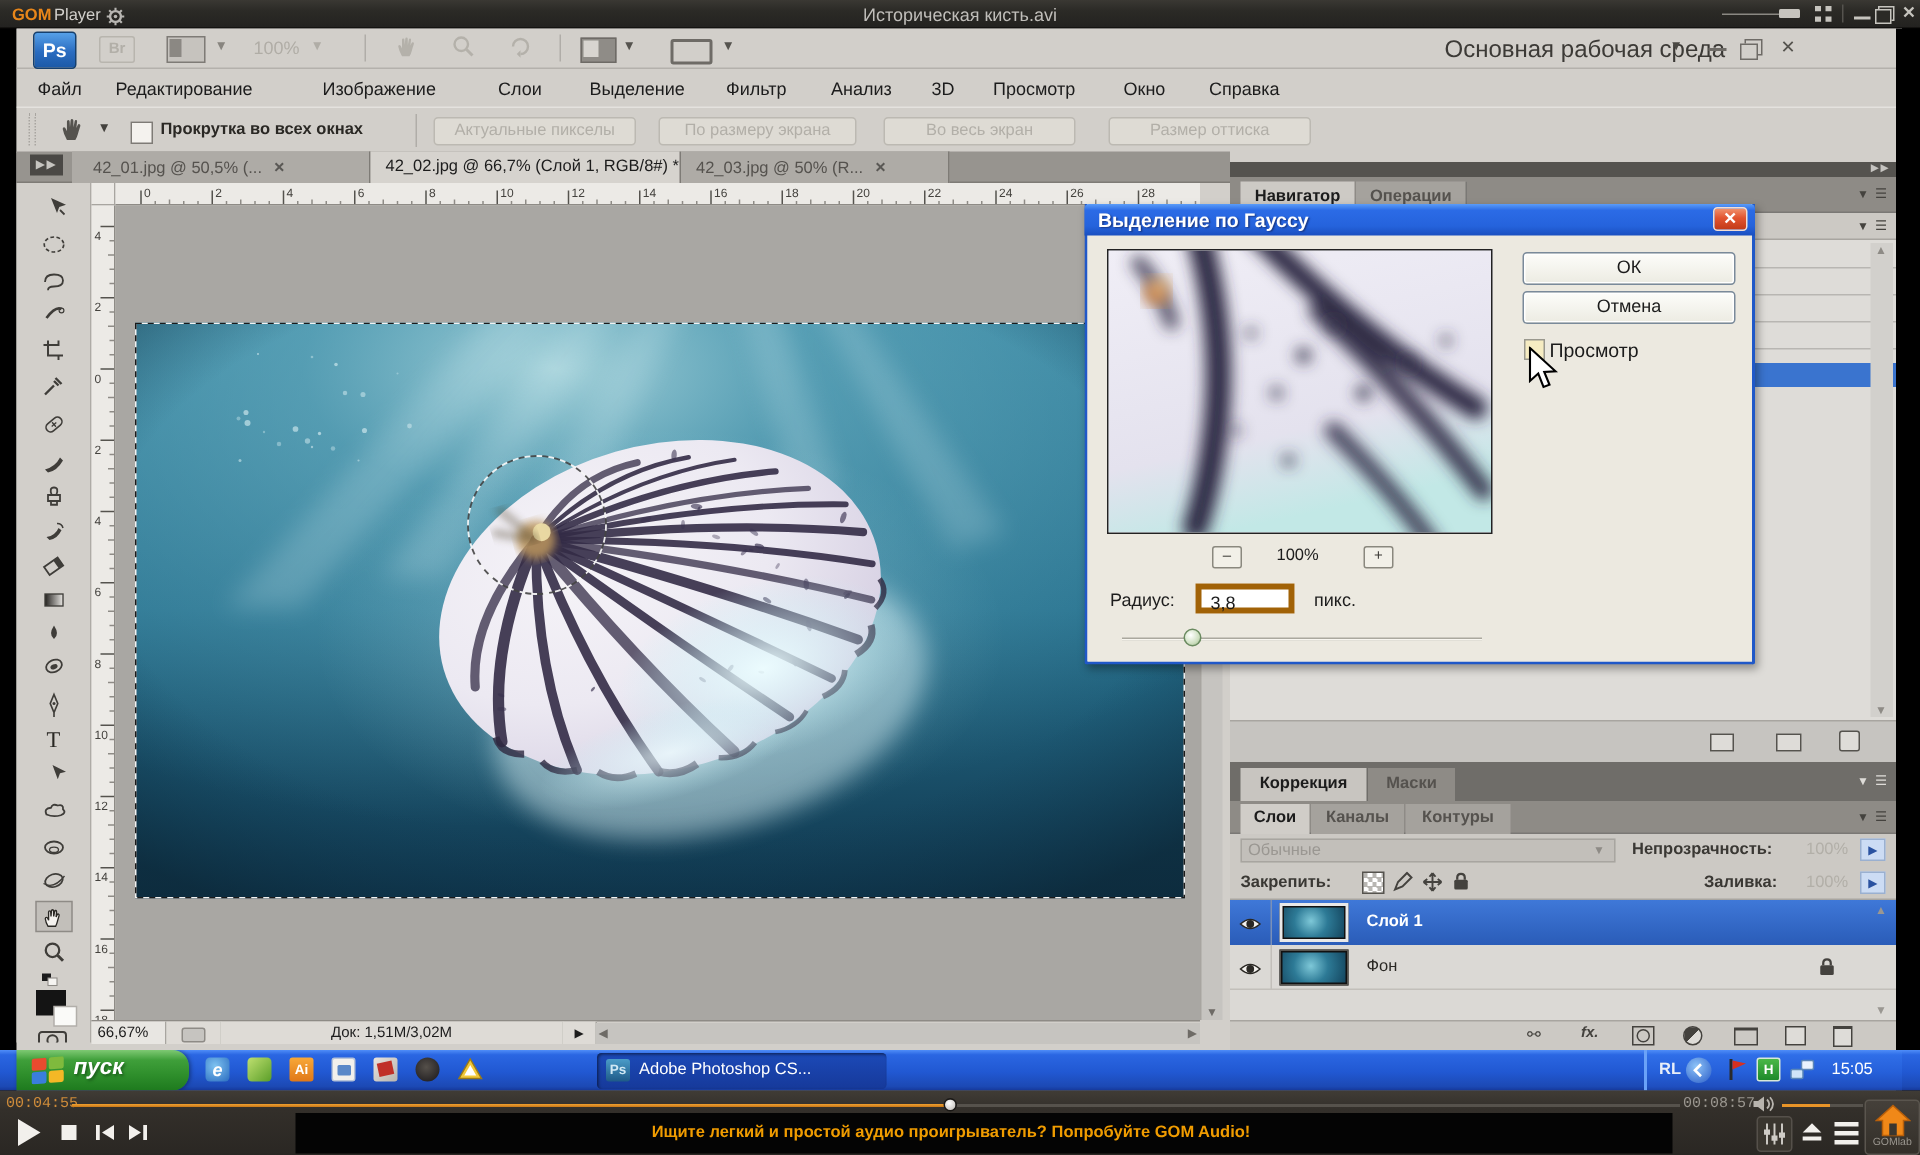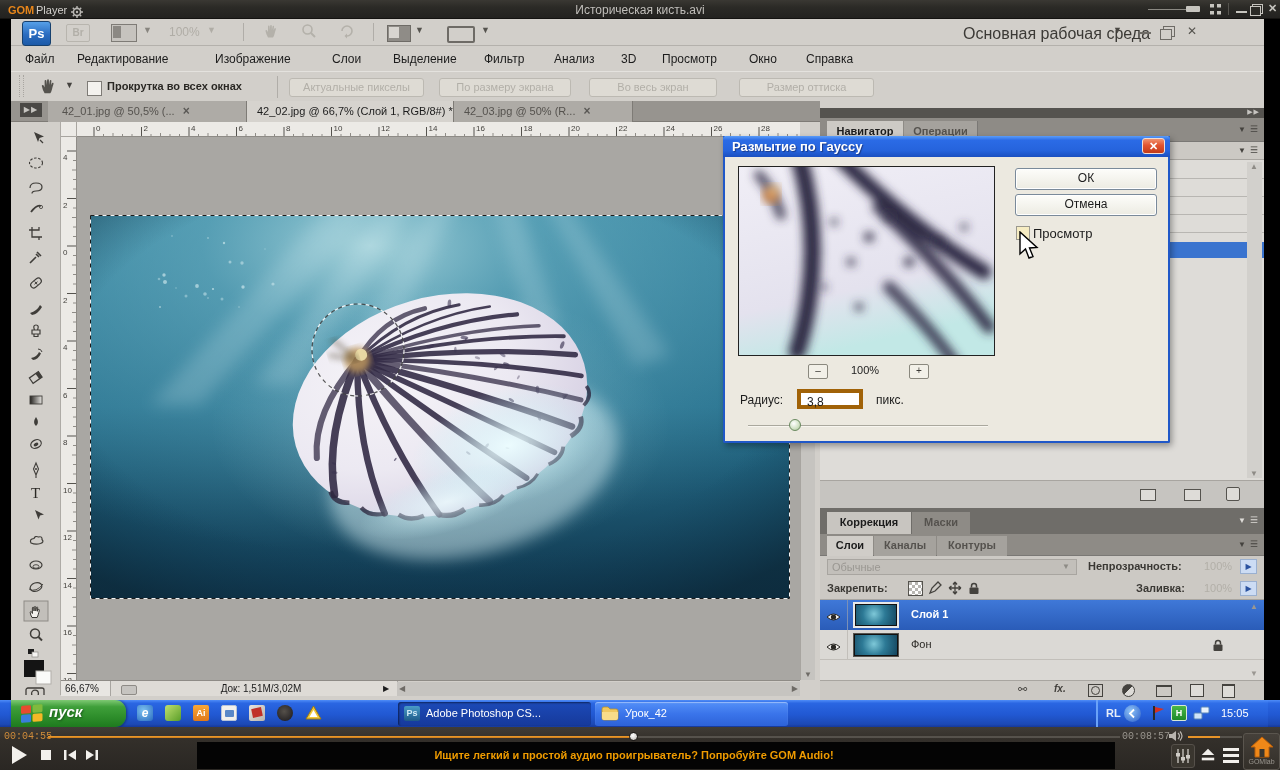--- a/index.html
+++ b/index.html
@@ -681,21 +681,21 @@
     <div class="abs" style="left:336px;top:4px;width:14px;height:9px;border:1px solid #44423e;border-top-width:2px;"></div>
     <div class="abs" style="left:370px;top:3px;width:12px;height:11px;border:1px solid #44423e;background:#dedcd8;"></div>
     <div class="abs" style="left:402px;top:3px;width:11px;height:11px;border:1px solid #44423e;border-top:2px solid #44423e;background:#dedcd8;"></div>
   </div>
 </div>
 
 <div class="abs" style="left:1264px;top:19px;width:16px;height:708px;background:#000;"></div>
 
 <div class="abs" style="left:723px;top:136px;width:447px;height:307px;background:#ece9e0;border:2px solid #2058c8;border-top:none;border-radius:0 0 2px 2px;box-sizing:border-box;box-shadow:2px 3px 6px rgba(0,0,0,0.35);">
   <div class="abs" style="left:-2px;top:0px;width:447px;height:21px;background:linear-gradient(180deg,#5a9cf8 0%,#2b6be6 20%,#2563dc 70%,#1a4fc0 100%);border-radius:3px 3px 0 0;">
-    <span class="abs" style="left:9px;top:3px;font-size:13px;font-weight:bold;color:#fff;text-shadow:1px 1px 1px #1a3a88;">Размытие по Гауссу</span>
+    <span class="abs" style="left:9px;top:3px;font-size:13px;font-weight:bold;color:#fff;text-shadow:1px 1px 1px #1a3a88;">Выделение по Гауссу</span>
     <div class="abs" style="right:5px;top:2px;width:23px;height:16px;border-radius:3px;background:linear-gradient(180deg,#f0926e 0%,#e25430 45%,#c23a18 100%);border:1px solid #f2ddd2;box-sizing:border-box;color:#fff;font-size:11px;font-weight:bold;text-align:center;line-height:14px;">✕</div>
   </div>
 
   <div class="abs" style="left:13px;top:30px;width:257px;height:190px;background:#e8e8f0;border:1px solid #222;box-sizing:border-box;overflow:hidden;">
     <svg width="255" height="188" viewBox="0 0 255 188">
       <defs>
         <filter id="pblur">
               <feGaussianBlur stdDeviation="5"></feGaussianBlur>
             </filter>
         <linearGradient id="pbg" x1="0" y1="0" x2="0.3" y2="1">
@@ -772,27 +772,20 @@
   <div class="abs" style="left:277px;top:5px;width:16px;height:16px;border-radius:8px;background:radial-gradient(circle at 45% 40%,#55504a,#18161a);"></div>
   <div class="abs" style="left:305px;top:5px;width:17px;height:16px;"><svg width="17" height="16">
           <path d="M8.5 1 L16 14 L1 14 Z" fill="#f2c838" stroke="#9a7a18" stroke-width="1"></path>
           <path d="M8.5 5 L12.5 12 L4.5 12 Z" fill="#fff"></path>
         </svg></div>
 
   <div class="abs" style="left:398px;top:2px;width:193px;height:24px;border-radius:3px;background:linear-gradient(180deg,#1c4ab8,#16399a);box-shadow:inset 1px 1px 2px rgba(0,0,0,0.5);">
     <div class="abs" style="left:6px;top:4px;width:16px;height:15px;border-radius:2px;background:linear-gradient(180deg,#4a9cc8,#1e5a88);color:#cfe8f4;font-size:9px;font-weight:bold;text-align:center;line-height:15px;">Ps</div>
     <span class="abs" style="left:28px;top:5px;font-size:11px;color:#fff;">Adobe Photoshop CS...</span>
   </div>
-  <div class="abs" style="left:595px;top:2px;width:193px;height:24px;border-radius:3px;background:linear-gradient(180deg,#5490f8 0%,#3a74ea 50%,#2d62d8 100%);box-shadow:inset 0 1px 1px rgba(255,255,255,0.4);">
-    <svg class="abs" style="left:6px;top:4px;" width="18" height="15" viewBox="0 0 18 15">
-          <path d="M1 3 Q1 1 3 1 L7 1 L9 3 L15 3 Q17 3 17 5 L17 12 Q17 14 15 14 L3 14 Q1 14 1 12 Z" fill="#f0c860" stroke="#b8922a" stroke-width="0.8"></path>
-          <path d="M1 6 L17 6 L17 12 Q17 14 15 14 L3 14 Q1 14 1 12 Z" fill="#f8dc8a"></path>
-        </svg>
-    <span class="abs" style="left:30px;top:5px;font-size:11px;color:#fff;">Урок_42</span>
-  </div>
 
   <div class="abs" style="left:1096px;top:0;width:172px;height:27px;background:linear-gradient(180deg,#4f8df8 0%,#2f6ee8 12%,#2660da 55%,#1f4fc0 90%,#1a42a8 100%);border-left:2px solid #6aa2f8;box-sizing:border-box;">
     <span class="abs" style="left:8px;top:7px;font-size:11px;font-weight:bold;color:#e8eef8;">RL</span>
     <div class="abs" style="left:26px;top:5px;width:17px;height:17px;border-radius:50%;background:radial-gradient(circle at 40% 35%,#8ec4f8,#2a5cc8);"><svg width="17" height="17" viewBox="0 0 17 17">
             <path d="M10 4.5 L6 8.5 L10 12.5" stroke="#fff" stroke-width="1.8" fill="none"></path>
           </svg></div>
     <div class="abs" style="left:53px;top:5px;width:14px;height:16px;"><svg width="14" height="16">
             <rect x="2" y="1" width="2" height="14" fill="#2a2a2a"></rect>
             <path d="M4 2 L13 4 L4 8 Z" fill="#d83020"></path>
           </svg></div>

